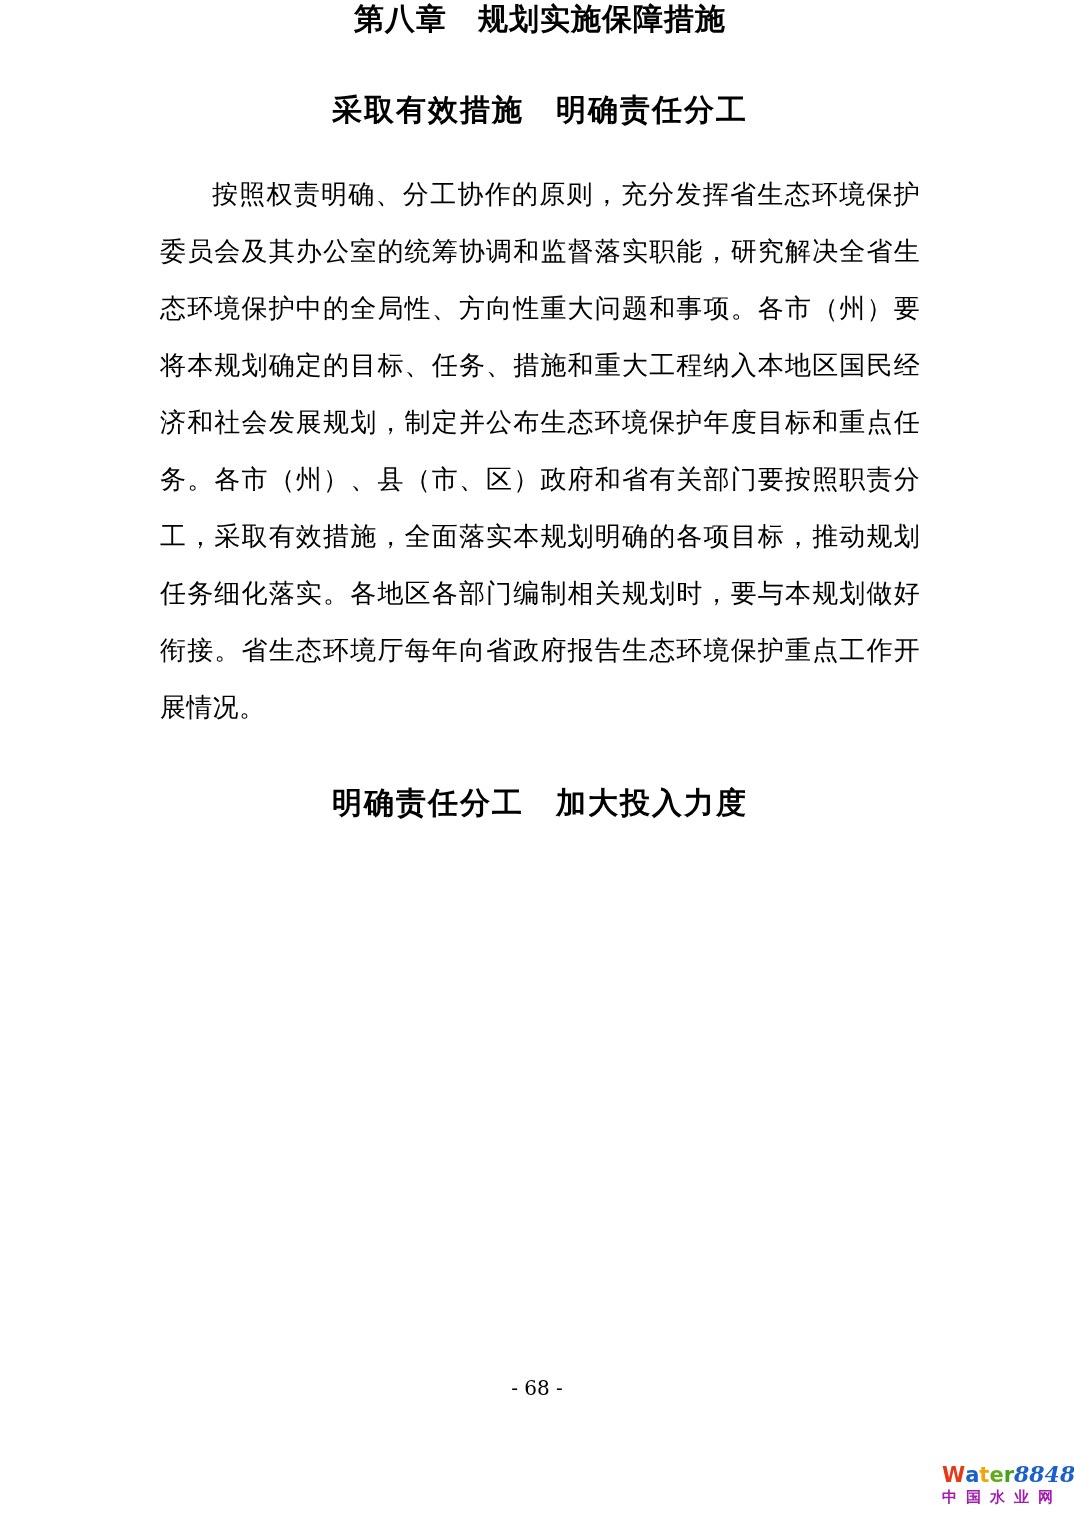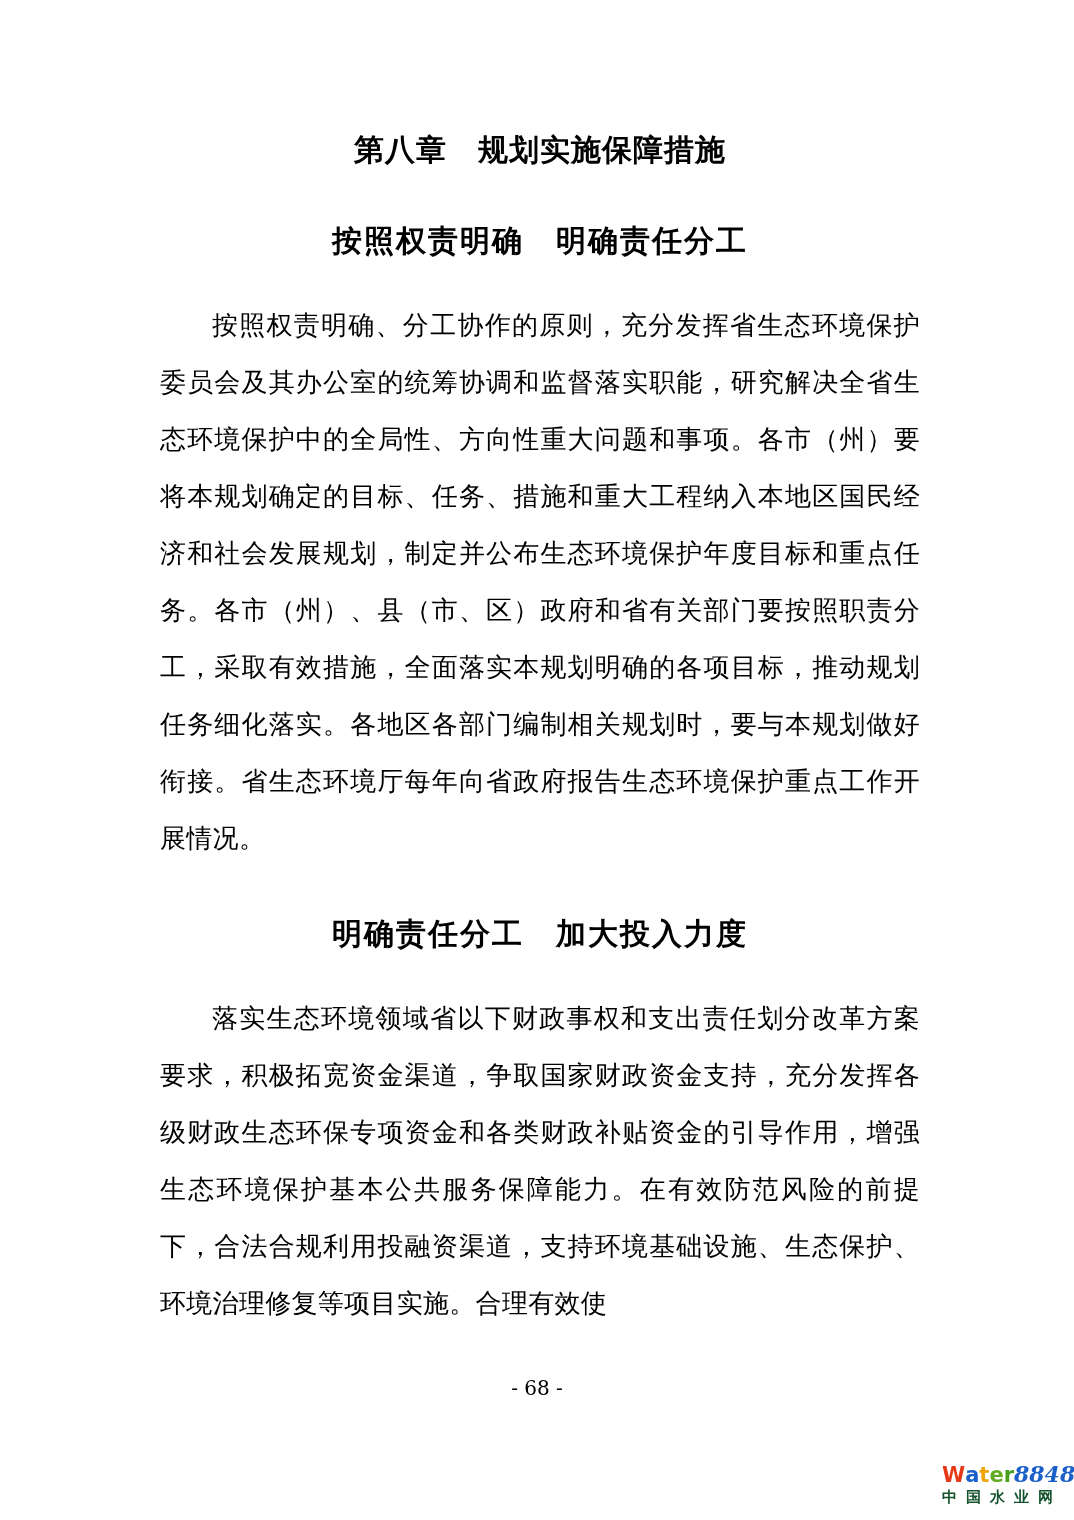--- a/index.html
+++ b/index.html
@@ -17,21 +17,20 @@
     font-family: "DejaVu Serif", "Liberation Serif", serif;
   }
   .content {
     position: absolute;
     left: 160px;
     width: 760px;
     top: 0;
   }
   .chapter-title {
     margin: 0;
-    padding-top: 131px;
     font-family: "DejaVu Sans", "Liberation Sans", sans-serif;
     font-weight: bold;
     font-size: 30px;
     line-height: 38px;
     text-align: center;
     letter-spacing: 1px;
   }
   .section-title {
     margin: 0;
     font-family: "DejaVu Serif", "Liberation Serif", serif;
@@ -98,31 +97,30 @@
   }
 </style>
 </head>
 <body>
 
 <div class="page">
   <div class="content">
 
     <h1 class="chapter-title">第八章　规划实施保障措施</h1>
 
-    <h2 class="section-title first">按照权责明确　明确责任分工</h2>
+    <h2 class="section-title first">采取有效措施　明确责任分工</h2>
 
     <p class="body-paragraph">按照权责明确、分工协作的原则，充分发挥省生态环境保护委员会及其办公室的统筹协调和监督落实职能，研究解决全省生态环境保护中的全局性、方向性重大问题和事项。各市（州）要将本规划确定的目标、任务、措施和重大工程纳入本地区国民经济和社会发展规划，制定并公布生态环境保护年度目标和重点任务。各市（州）、县（市、区）政府和省有关部门要按照职责分工，采取有效措施，全面落实本规划明确的各项目标，推动规划任务细化落实。各地区各部门编制相关规划时，要与本规划做好衔接。省生态环境厅每年向省政府报告生态环境保护重点工作开展情况。</p>
 
     <h2 class="section-title second">明确责任分工　加大投入力度</h2>
 
-    <p class="body-paragraph">落实生态环境领域省以下财政事权和支出责任划分改革方案要求，积极拓宽资金渠道，争取国家财政资金支持，充分发挥各级财政生态环保专项资金和各类财政补贴资金的引导作用，增强生态环境保护基本公共服务保障能力。在有效防范风险的前提下，合法合规利用投融资渠道，支持环境基础设施、生态保护、环境治理修复等项目实施。合理有效使</p>
 
   </div>
 
   <div class="page-number">- 68 -</div>
 
   <div class="watermark">
     <div class="brand-line">
       <span class="brand-letter" style="color: rgb(230, 57, 23);">W</span><span class="brand-letter" style="color: rgb(27, 95, 201);">a</span><span class="brand-letter" style="color: rgb(240, 165, 10);">t</span><span class="brand-letter" style="color: rgb(98, 170, 30);">e</span><span class="brand-letter" style="color: rgb(71, 160, 30);">r</span><span class="brand-number" style="color: rgb(27, 95, 201);">8848</span>
     </div>
-    <div class="watermark-subtitle" style="color: #14532d;">中国水业网</div>
+    <div class="watermark-subtitle" style="color: #a21caf;">中国水业网</div>
   </div>
 </div>
 
 </body></html>

